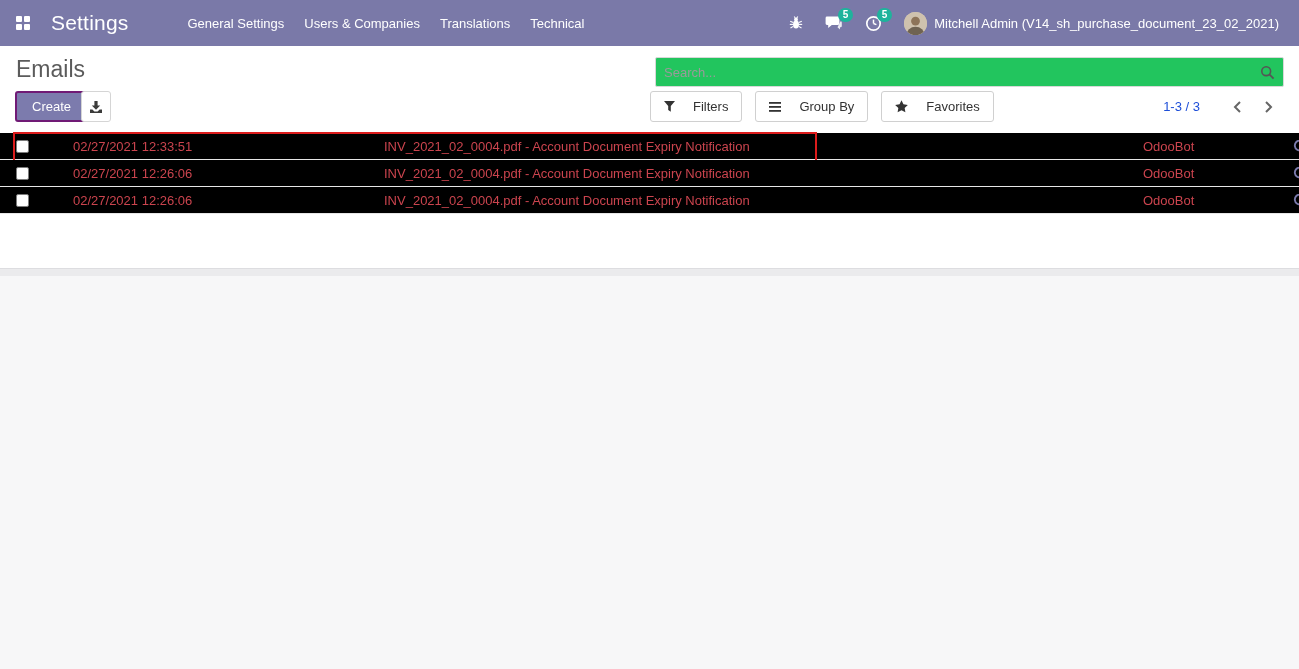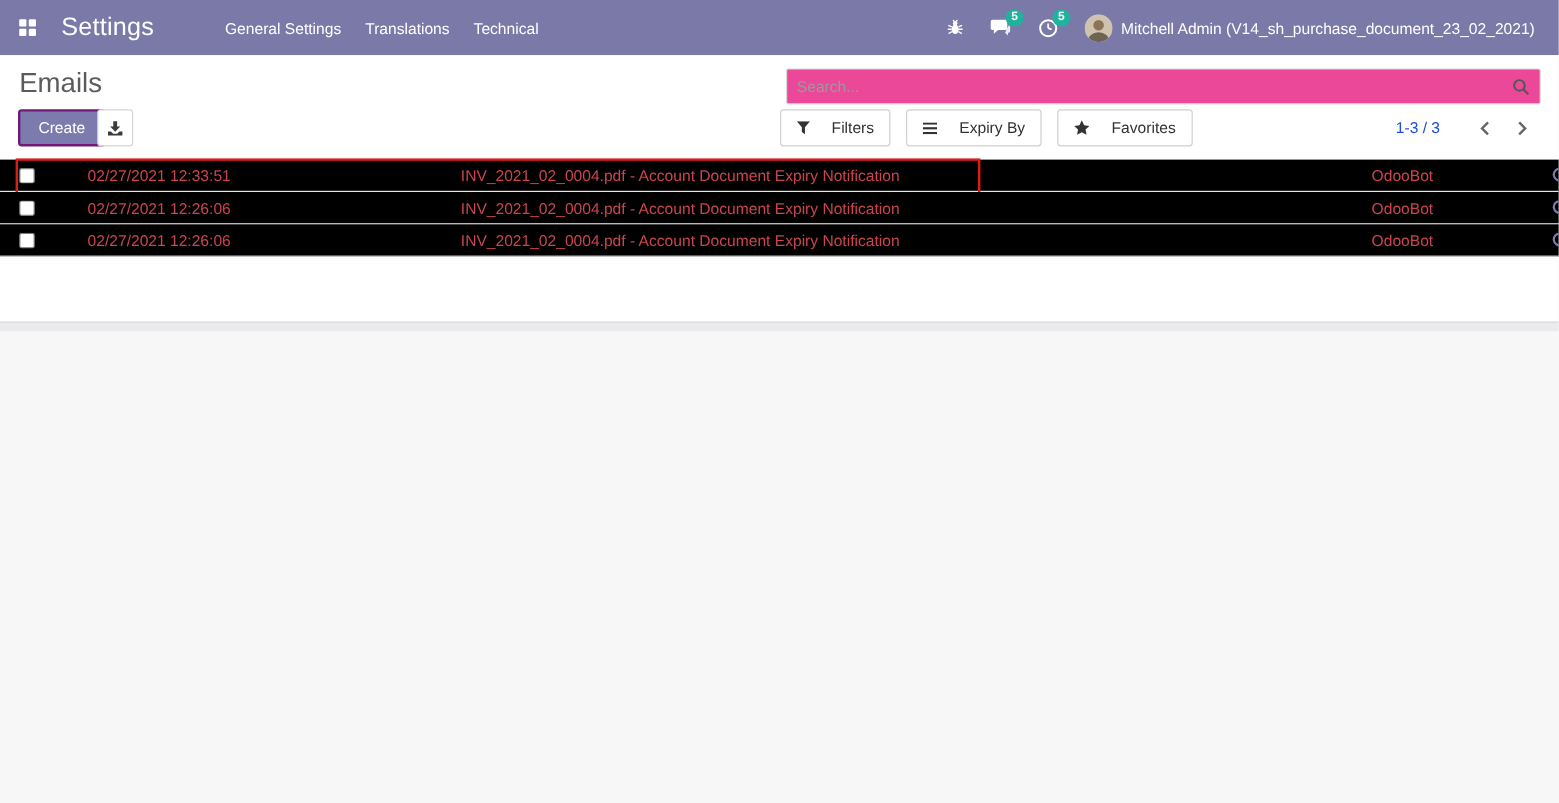--- a/index.html
+++ b/index.html
@@ -50,21 +50,21 @@
     border-radius:3px; cursor:pointer; font-family:inherit;
   }
   .btn-export {
     position:absolute; left:81px; top:91px; width:30px; height:31px;
     background:#fff; border:1px solid #d5d5d5; border-radius:3px; cursor:pointer;
     display:flex; align-items:center; justify-content:center;
   }
 
   .searchbox {
     position:absolute; left:655px; top:57px; width:629px; height:30px;
-    border:1px solid #d8d8d8; border-radius:2px; background:#ec4899;
+    border:1px solid #d8d8d8; border-radius:2px; background:#22c55e;
     display:flex; align-items:center;
   }
   .searchbox input {
     flex:1; border:none; outline:none; font-size:13px; padding:0 8px;
     font-family:inherit; color:#333; background:transparent;
   }
   .searchbox input::placeholder { color:#9a9a9a; }
   .searchbox .magnifier { margin-right:8px; cursor:pointer; display:flex; }
 
   .filter-row { position:absolute; left:650px; top:91px; display:flex; gap:13px; }
@@ -112,20 +112,21 @@
 <nav class="navbar">
   <div class="apps-icon">
     <span></span>
       <span></span>
       <span></span>
       <span></span>
   </div>
   <div class="app-title">Settings</div>
   <div class="nav-menu">
     <div class="menu-item">General Settings</div>
+    <div class="menu-item">Users &amp; Companies</div>
     <div class="menu-item">Translations</div>
     <div class="menu-item">Technical</div>
   </div>
   <div class="systray">
     <div class="systray-item">
       <svg width="14" height="14" viewBox="0 0 14 14">
         <ellipse cx="7" cy="8.4" rx="3" ry="4" fill="#fff"></ellipse>
         <circle cx="7" cy="3.4" r="1.9" fill="#fff"></circle>
         <g stroke="#fff" stroke-width="1.1">
           <line x1="4.2" y1="6.4" x2="1.2" y2="5.2"></line>
@@ -196,21 +197,21 @@
       <path d="M0 0 h11 l-4.2 5 v5.8 l-2.6 -1.9 v-3.9 z"></path>
     </svg>
     <span>Filters</span>
   </button>
   <button class="btn-filter">
     <svg width="12" height="10" viewBox="0 0 12 10" fill="#333">
       <rect y="0" width="12" height="1.8"></rect>
         <rect y="4" width="12" height="1.8"></rect>
         <rect y="8" width="12" height="1.8"></rect>
     </svg>
-    <span>Expiry By</span>
+    <span>Group By</span>
   </button>
   <button class="btn-filter">
     <svg width="13" height="13" viewBox="0 0 14 14" fill="#333">
       <path d="M7 0.3 l2.1 4.3 4.7.7 -3.4 3.3.8 4.7 -4.2-2.2 -4.2 2.2.8-4.7 -3.4-3.3 4.7-.7 z"></path>
     </svg>
     <span>Favorites</span>
   </button>
 </div>
 
 <div class="pager">

